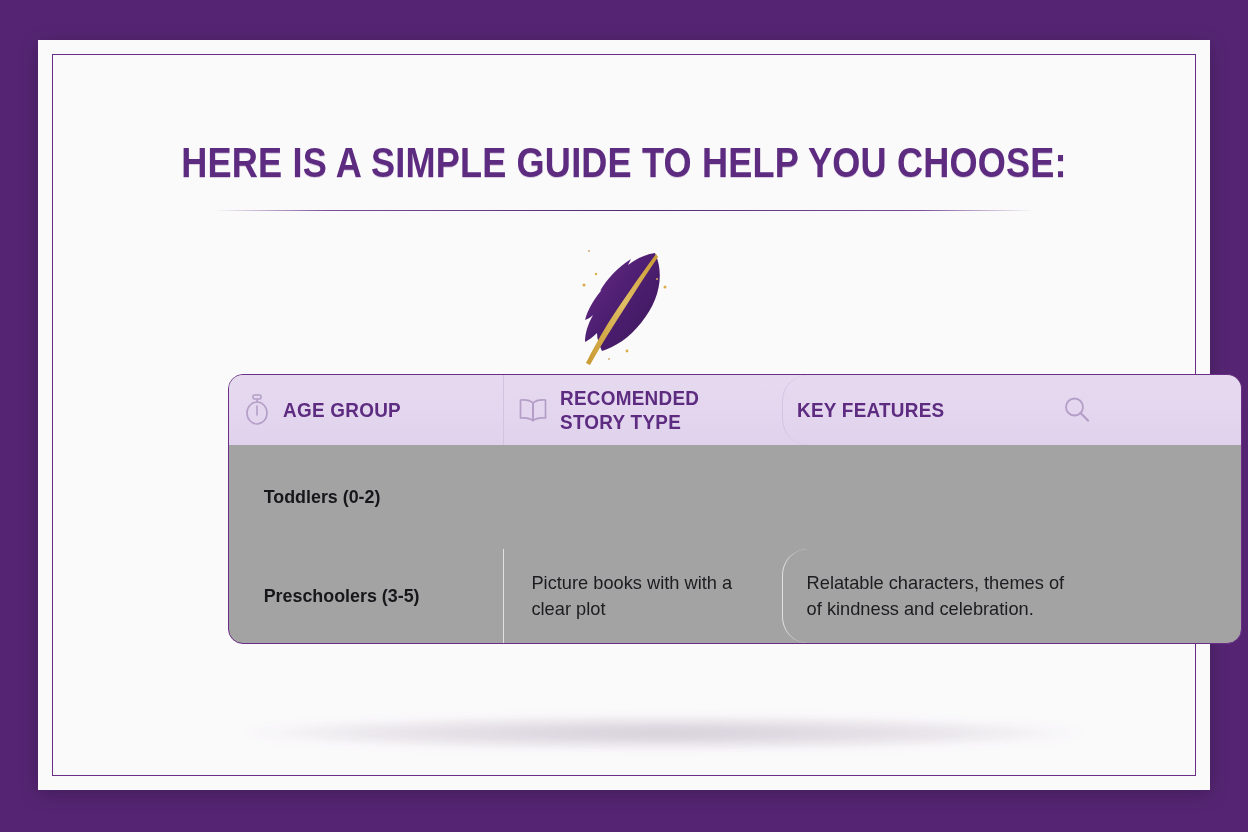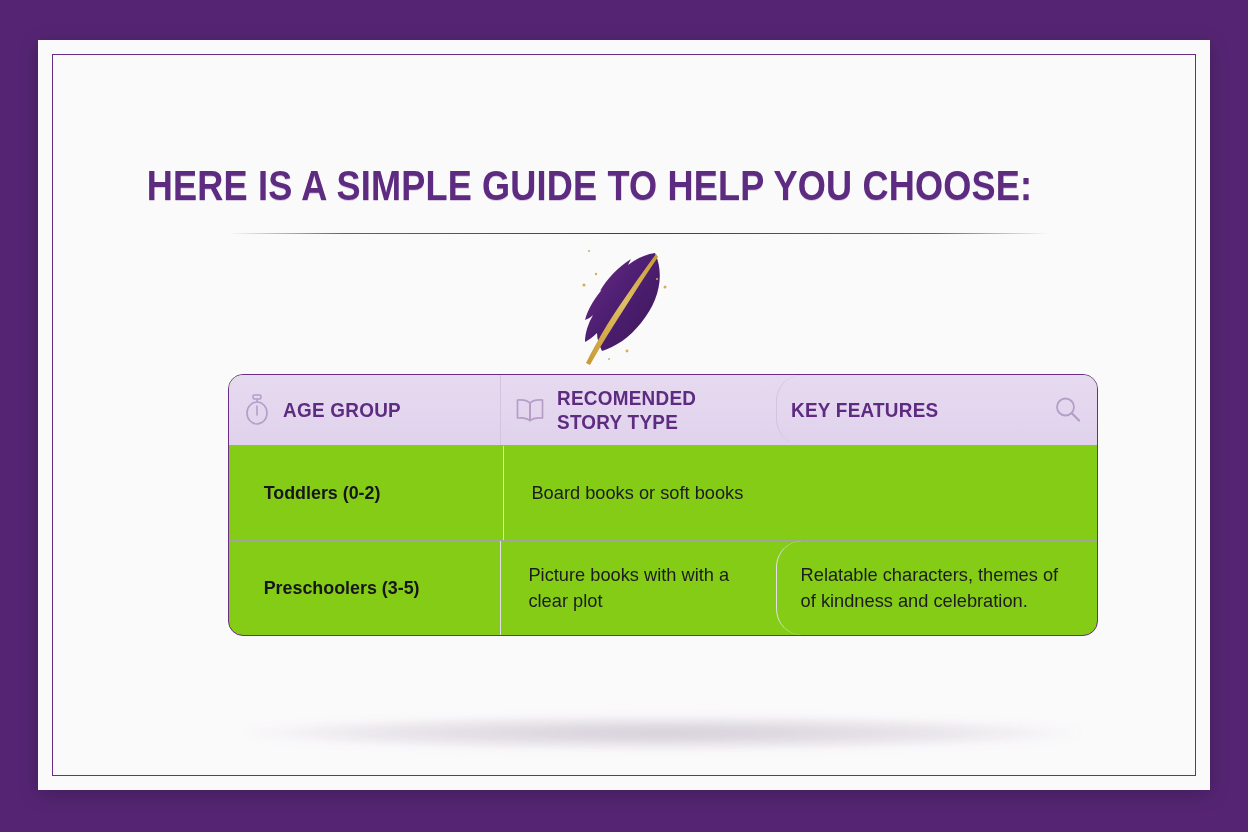--- a/index.html
+++ b/index.html
@@ -35,24 +35,24 @@
     top: 14px;
     right: 14px;
     bottom: 14px;
     border: 1.5px solid #6b2e86;
     pointer-events: none;
   }
 
   
   .title-block {
     position: absolute;
-    left: 15px;
+    left: 0;
     top: 96px;
     width: 100%;
-    margin-top: 23px;
+    text-align: center;
   }
 
   .title {
     font-family: "Liberation Sans Narrow", "Liberation Sans", sans-serif;
     font-weight: 700;
     font-size: 43px;
     letter-spacing: 0.2px;
     color: #5d2b80;
     text-transform: uppercase;
     transform: scaleX(0.84);
@@ -98,44 +98,44 @@
         rgba(60,30,80,0.20) 0%,
         rgba(60,30,80,0.10) 45%,
         rgba(60,30,80,0) 75%);
     filter: blur(4px);
   }
 
   .guide-table {
     position: absolute;
     left: 190px;
     top: 334px;
-    width: 870px;
+    width: 1014px;
     border: 1.5px solid #6b2e86;
     border-radius: 15px;
     overflow: hidden;
-    background: #84cc16;
+    background: #a3a3a3;
   }
 
   .t-row {
     display: flex;
   }
 
   .t-head {
     background: linear-gradient(to bottom, #e6daf0 0%, #e0d2ec 100%);
   }
 
   .t-head .t-cell {
     min-height: 70px;
     display: flex;
     align-items: center;
     border-bottom: none;
   }
 
   .t-body-row {
-    border-top: 1px solid #a3a3a3;
+    border-top: 5px solid #a3a3a3;
   }
 
   .t-body-row .t-cell {
     min-height: 94px;
     display: flex;
     align-items: center;
   }
 
   .t-cell {
     padding: 10px 14px;
@@ -295,23 +295,20 @@
             <line x1="18.8" y1="18.3" x2="26" y2="25.5" stroke="#7d5a99" stroke-width="2.2" stroke-linecap="round"></line>
           </svg>
         </div>
       </div>
     </div>
 
     <div class="t-row t-body-row">
       <div class="t-cell col-1">
         <div class="cell-age">Toddlers (0-2)</div>
       </div>
-      <div class="t-cell col-2">
-        <div class="cell-text">Board books or soft books</div>
-      </div>
     </div>
 
     <div class="t-row t-body-row">
       <div class="t-cell col-1">
         <div class="cell-age">Preschoolers (3-5)</div>
       </div>
       <div class="t-cell col-2">
         <div class="cell-text">Picture books with with a clear plot</div>
       </div>
       <div class="t-cell col-3">

